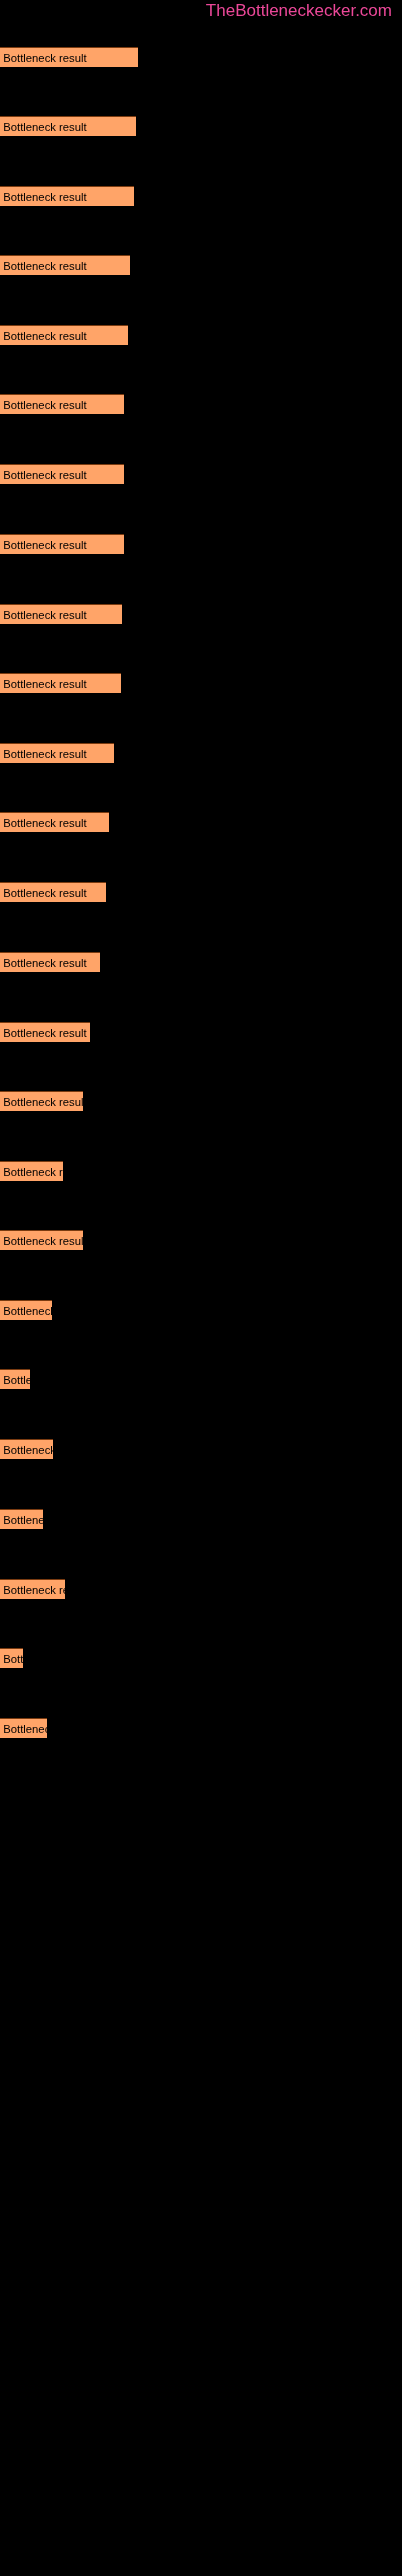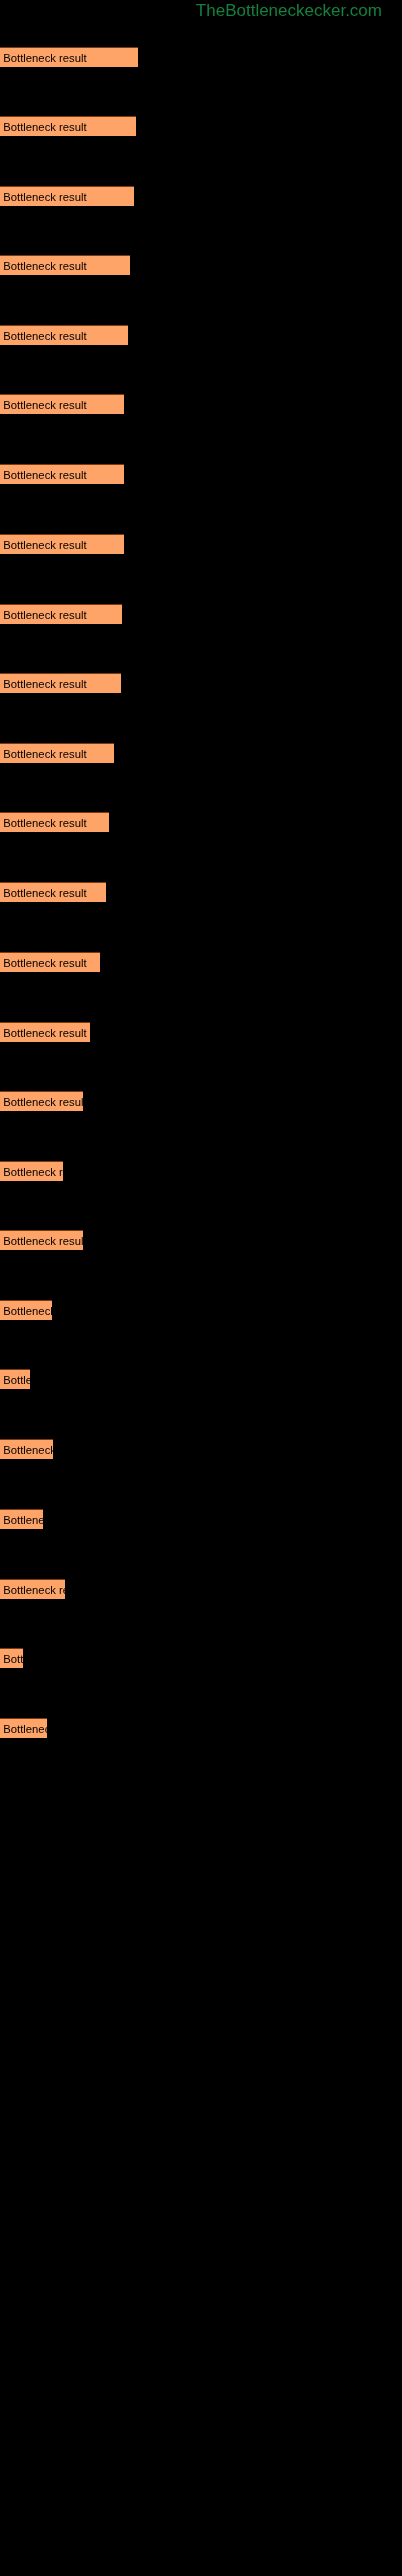--- a/index.html
+++ b/index.html
@@ -17,24 +17,24 @@
   #chart-root {
     position: absolute;
     left: 0;
     top: 0;
     width: 403px;
     height: 2576px;
     background: #000000;
   }
   #chart-title {
     position: absolute;
-    right: 21px;
+    right: 11px;
     top: 0.8px;
     font-size: 17px;
-    color: #15803d;
+    color: #ec4899;
     font-family: "Liberation Sans", sans-serif;
     white-space: nowrap;
     letter-spacing: 0px;
   }
   #bars-layer {
     position: absolute;
     left: 0;
     top: 0;
     width: 403px;
     height: 2576px;

